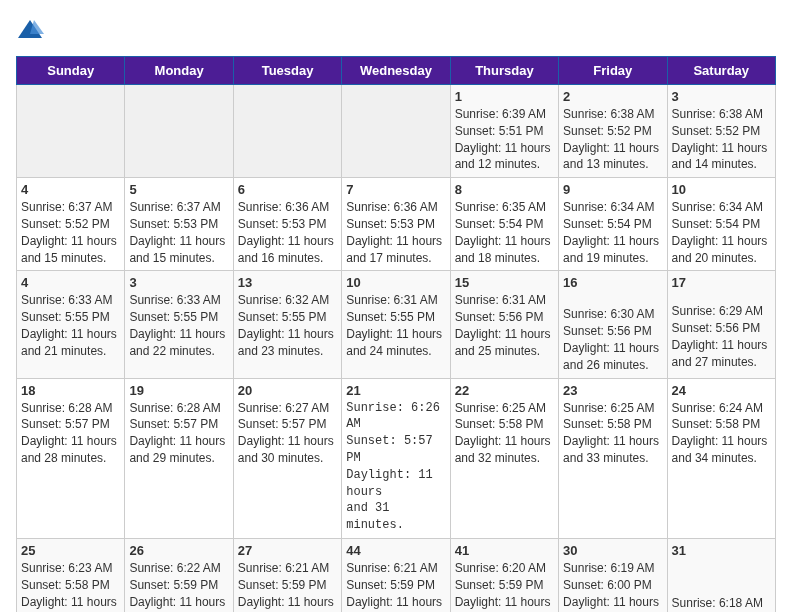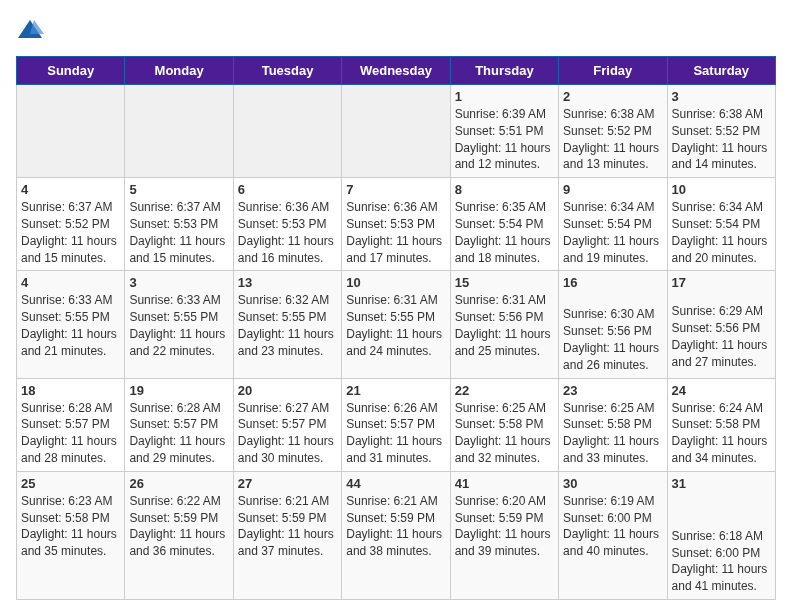--- a/index.html
+++ b/index.html
@@ -268,21 +268,21 @@
         </td>
         <td>
           <div class="day-number">20</div>
           <div class="day-info" style="white-space: pre-line;">Sunrise: 6:27 AM
 Sunset: 5:57 PM
 Daylight: 11 hours
 and 30 minutes.</div>
         </td>
         <td>
           <div class="day-number">21</div>
-          <div class="day-info" style="white-space: pre-line;">Sunrise: 6:26 AM
+          <div class="day-info" style="white-space: pre-line; font-family: Liberation Mono, monospace;">Sunrise: 6:26 AM
 Sunset: 5:57 PM
 Daylight: 11 hours
 and 31 minutes.</div>
         </td>
         <td>
           <div class="day-number">22</div>
           <div class="day-info" style="white-space: pre-line;">Sunrise: 6:25 AM
 Sunset: 5:58 PM
 Daylight: 11 hours
 and 32 minutes.</div>

